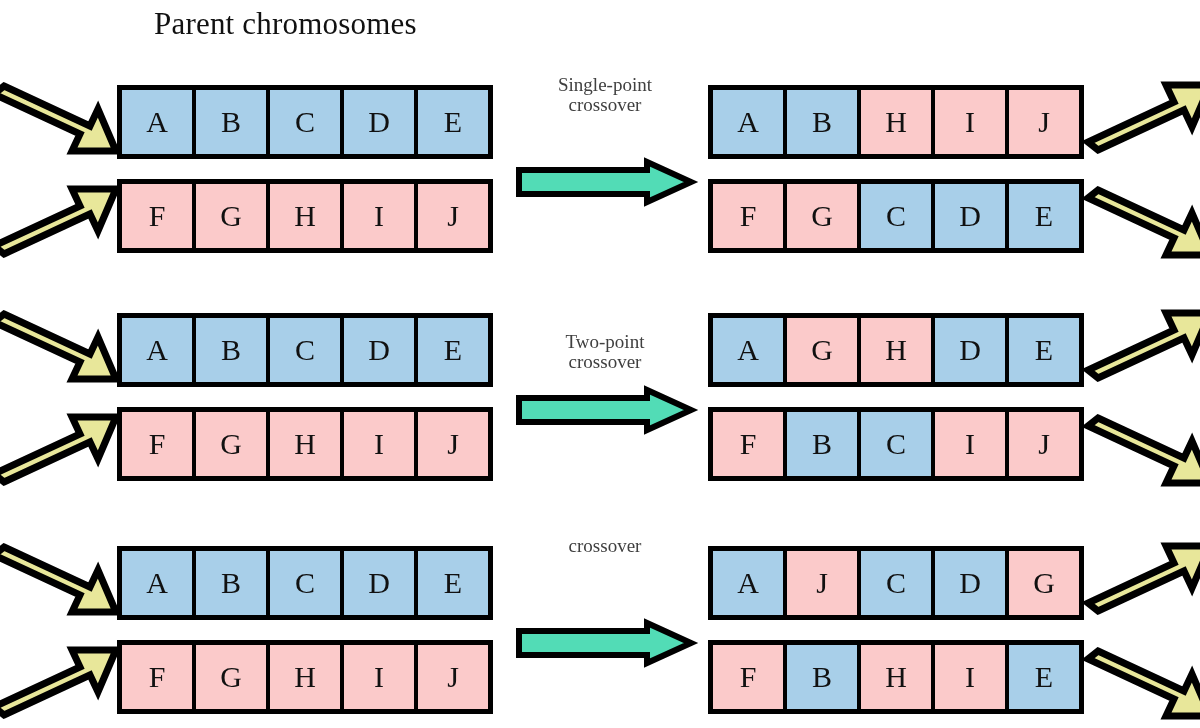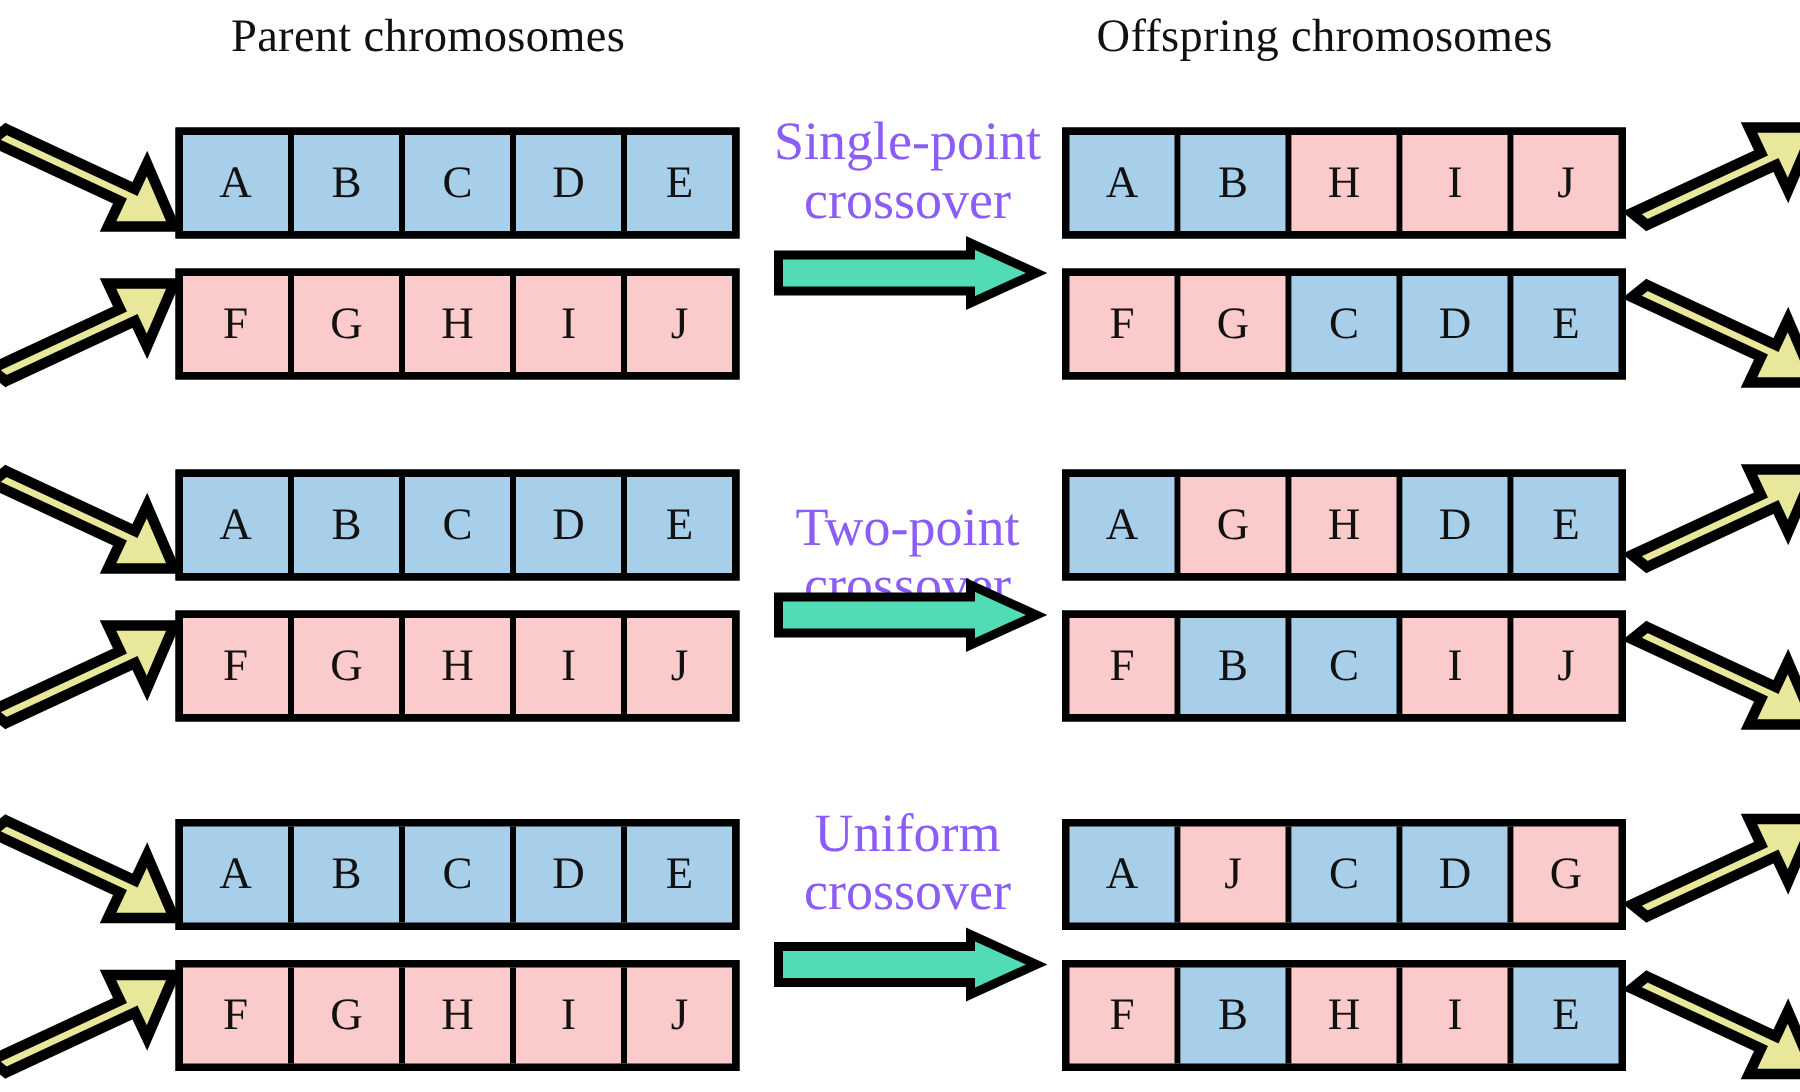--- a/index.html
+++ b/index.html
@@ -61,23 +61,23 @@
   }
   .cell:last-child { border-right: none; }
   .cell.blue { background: #a8cfe9; }
   .cell.pink { background: #fbcaca; }
 
   
   .op-label {
     position: absolute;
     width: 220px;
     text-align: center;
-    font-size: 36px;
+    font-size: 19px;
     line-height: 1.07;
-    color: #8b5cf6;
+    color: #404040;
   }
   .op-line { display: block; white-space: nowrap; }
 
   
   .green-arrow {
     position: absolute;
     width: 178px;
     height: 46px;
   }
 
@@ -90,21 +90,20 @@
 
   svg { display: block; overflow: visible; }
 </style>
 </head>
 <body>
 
 <div class="stage">
 
   <div class="col-title" id="title-parent">Parent chromosomes</div>
 
-  <div class="col-title" id="title-offspring">Offspring chromosomes</div>
 
   <div id="rows-container">
       <div>
         <div class="bar parent" style="top: 85px;">
           <div class="cell blue">A</div>
           <div class="cell blue">B</div>
           <div class="cell blue">C</div>
           <div class="cell blue">D</div>
           <div class="cell blue">E</div>
         </div>
@@ -257,21 +256,20 @@
           <div class="cell pink">G</div>
         </div>
         <div class="bar offspring" style="top: 640px;">
           <div class="cell pink">F</div>
           <div class="cell blue">B</div>
           <div class="cell pink">H</div>
           <div class="cell pink">I</div>
           <div class="cell blue">E</div>
         </div>
         <div class="op-label" style="left: 495px; top: 536px;">
-          <span class="op-line">Uniform</span>
           <span class="op-line">crossover</span>
         </div>
         <div class="green-arrow" style="left: 516px; top: 620px;">
           <svg width="178" height="46" viewBox="0 0 178 46">
             <path d="M3 11 L131 11 L131 3 L175 23 L131 43 L131 35 L3 35 Z" fill="#52dcb6" stroke="#000000" stroke-width="6" stroke-linejoin="miter"></path>
           </svg>
         </div>
         <div class="yellow-arrow" style="left: -2px; top: 533px;">
           <svg width="112" height="92" viewBox="0 0 112 92">
             <g>

